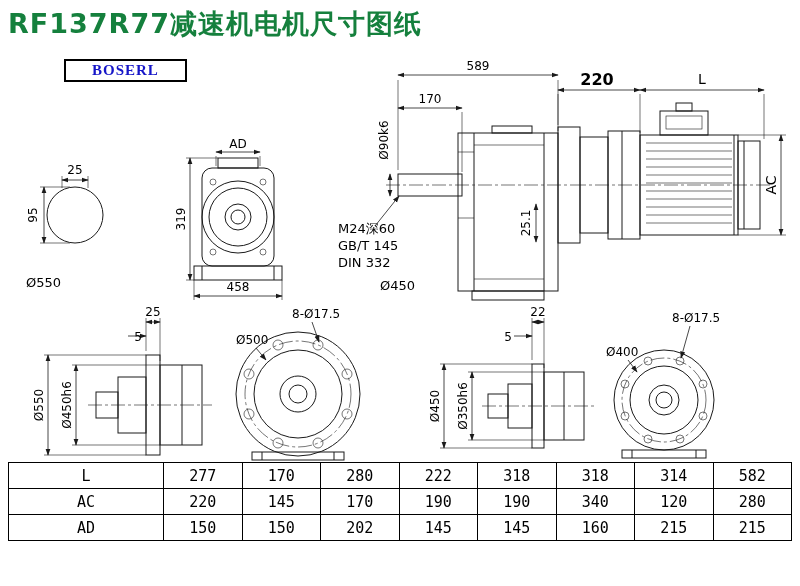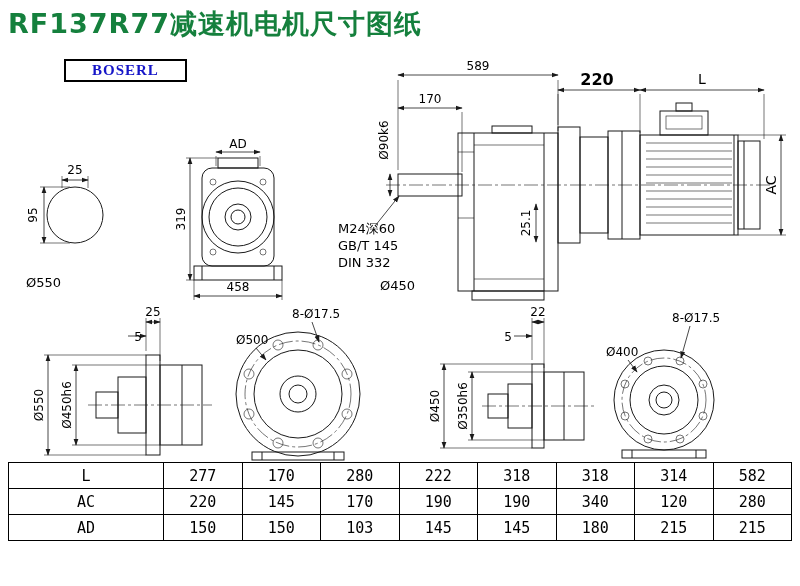--- a/index.html
+++ b/index.html
@@ -290,21 +290,21 @@
       <td>190</td>
       <td>190</td>
       <td>340</td>
       <td>120</td>
       <td>280</td>
     </tr>
     <tr>
       <th>AD</th>
       <td>150</td>
       <td>150</td>
-      <td>103</td>
+      <td>202</td>
       <td>145</td>
       <td>145</td>
-      <td>180</td>
+      <td>160</td>
       <td>215</td>
       <td>215</td>
     </tr>
   </tbody>
 </table>
 
 </body></html>

